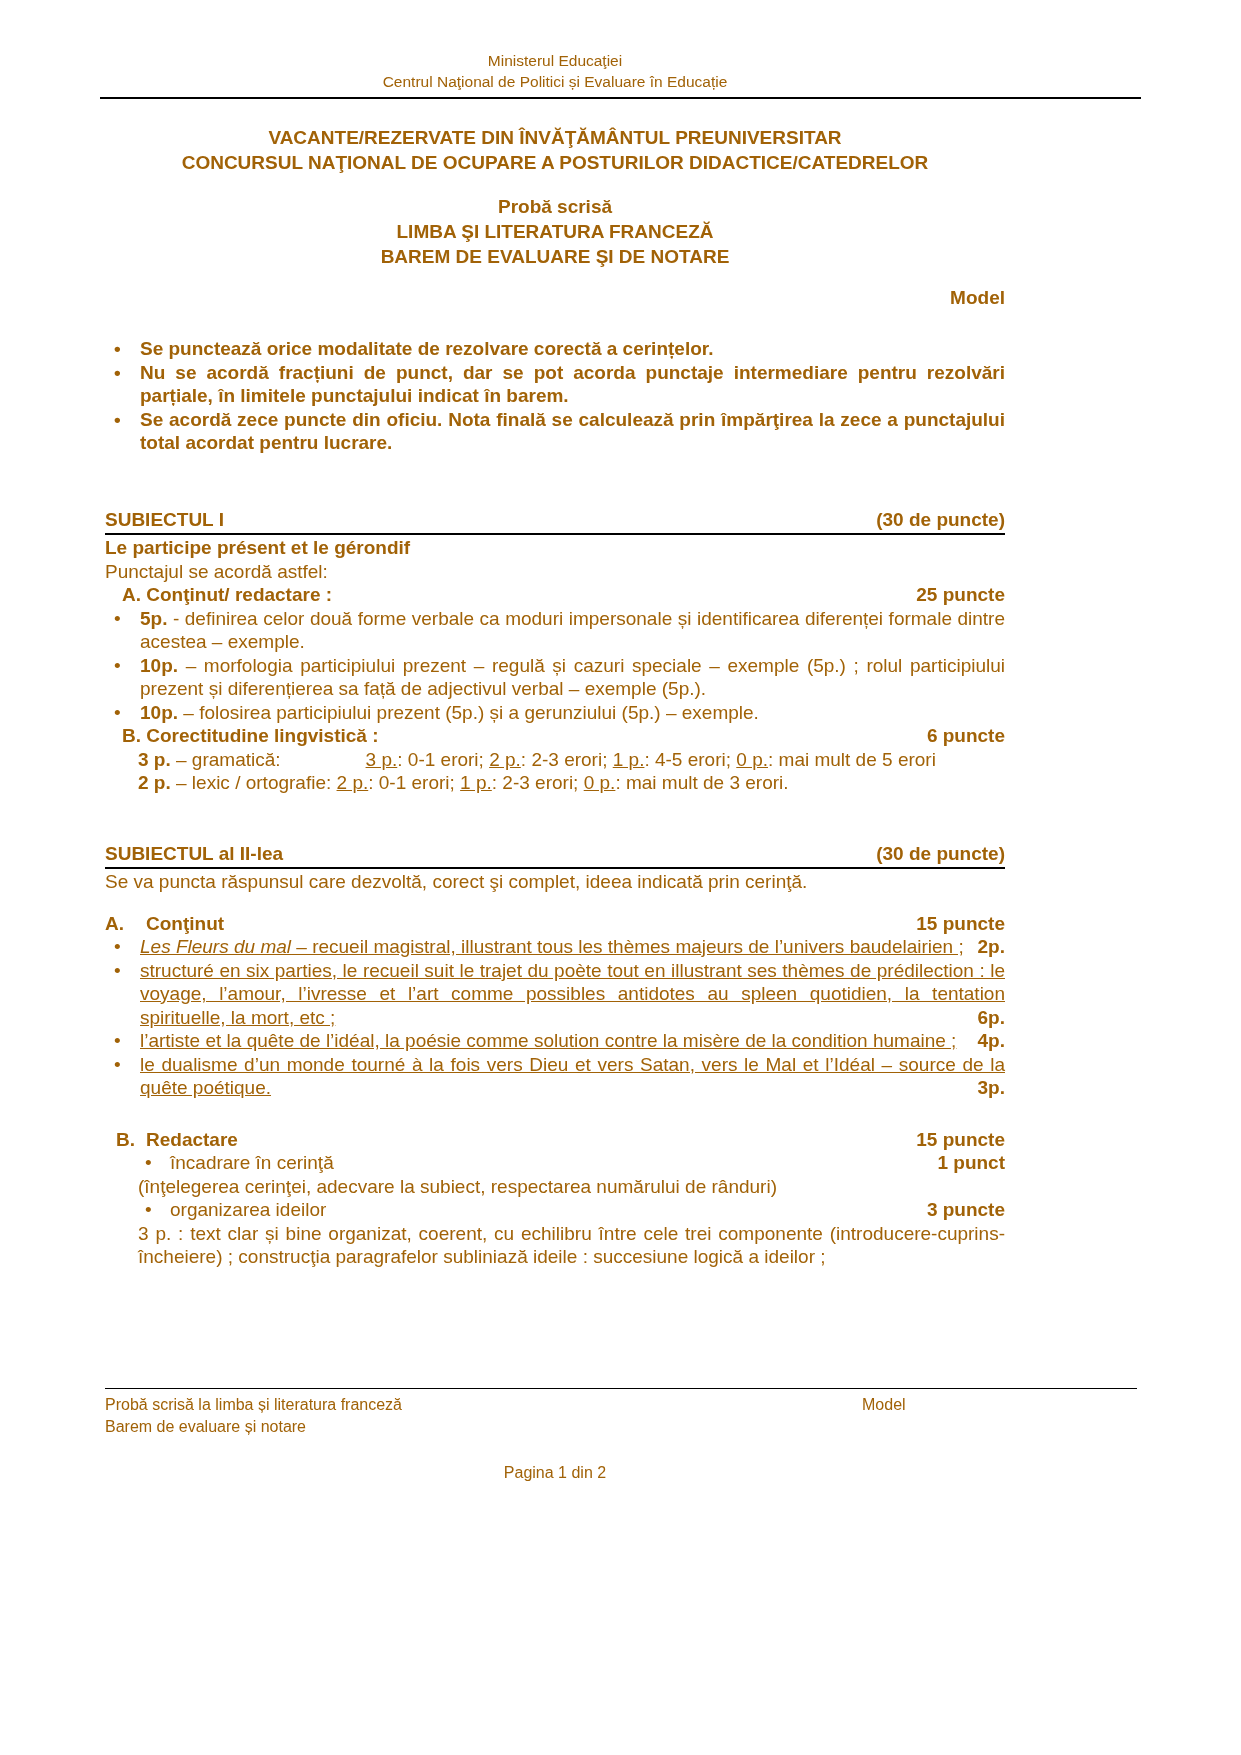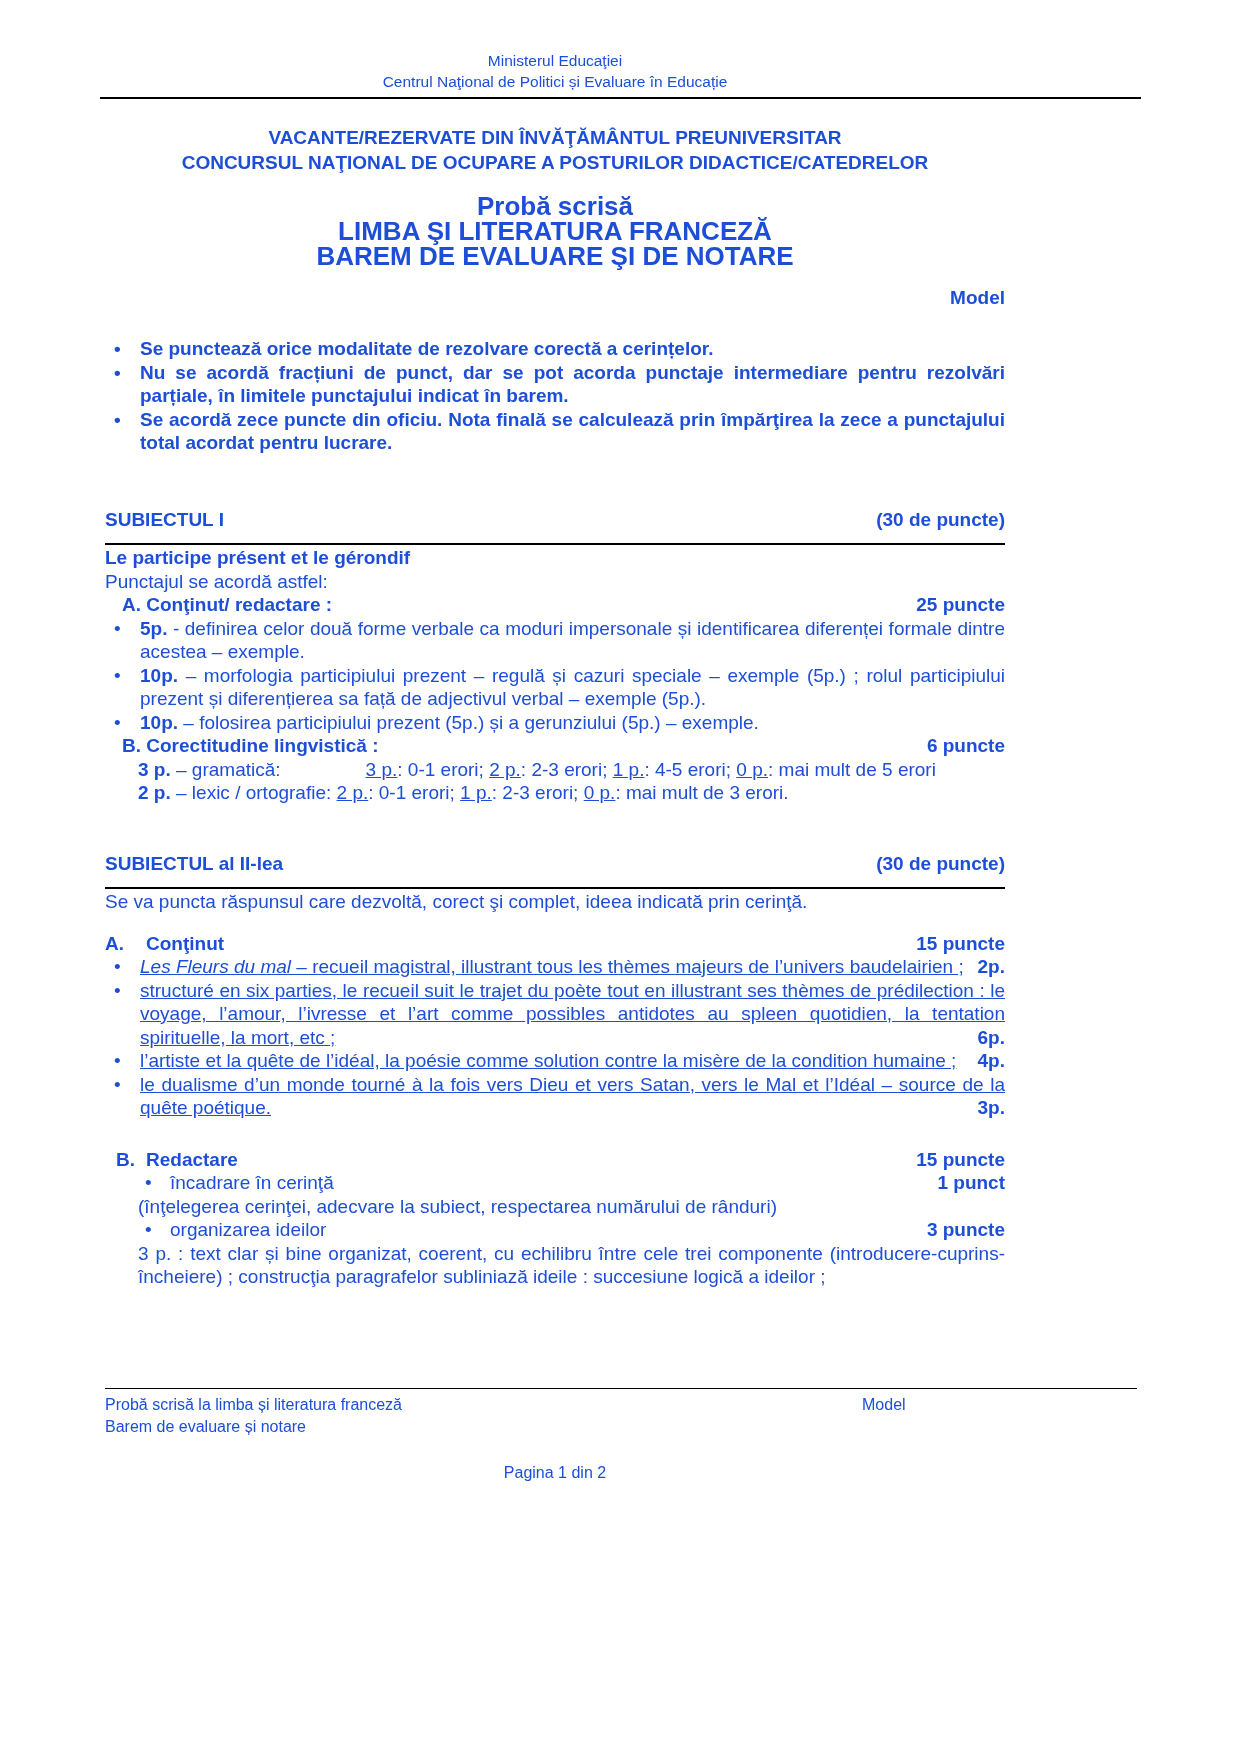--- a/index.html
+++ b/index.html
@@ -3,21 +3,21 @@
 <meta charset="utf-8">
 <style>
   html, body { margin: 0; padding: 0; background: #ffffff; }
   * { box-sizing: border-box; }
 
   .page {
     position: relative;
     width: 1241px;
     height: 1755px;
     background: #ffffff;
-    color: #1d4ed8;
+    color: #a16207;
     font-family: "Liberation Sans", sans-serif;
     font-size: 19px;
     line-height: 23.5px;
     overflow: hidden;
   }
 
   .b { font-weight: bold; }
   .just { text-align: justify; }
 
   
@@ -41,21 +41,21 @@
     margin-top: 26px;
     text-align: center;
     font-weight: bold;
     font-size: 19px;
     line-height: 25px;
   }
   .exam-block {
     margin-top: 19px;
     text-align: center;
     font-weight: bold;
-    font-size: 26px;
+    font-size: 19px;
     line-height: 25px;
   }
   .model-line {
     margin-top: 16px;
     text-align: right;
     font-weight: bold;
     line-height: 25px;
   }
 
   .rules { margin-top: 27px; }
@@ -67,21 +67,21 @@
   }
   .li .bullet {
     padding-left: 9px;
   }
 
   .subj-head {
     display: flex;
     justify-content: space-between;
     font-weight: bold;
     border-bottom: 2px solid #000000;
-    padding-bottom: 12px;
+    padding-bottom: 2px;
   }
   .s1-head { margin-top: 53px; }
   .s2-head { margin-top: 47px; }
   .subj-head + div { margin-top: 1px; }
 
   .sec-row {
     display: flex;
     justify-content: space-between;
     font-weight: bold;
   }

